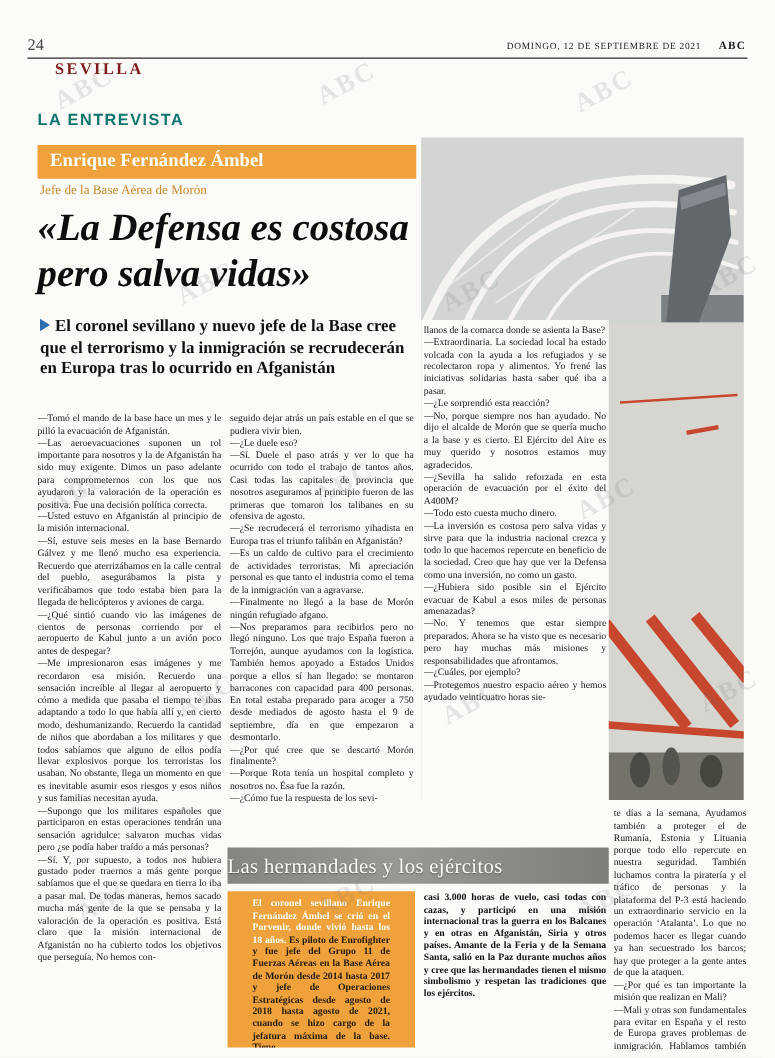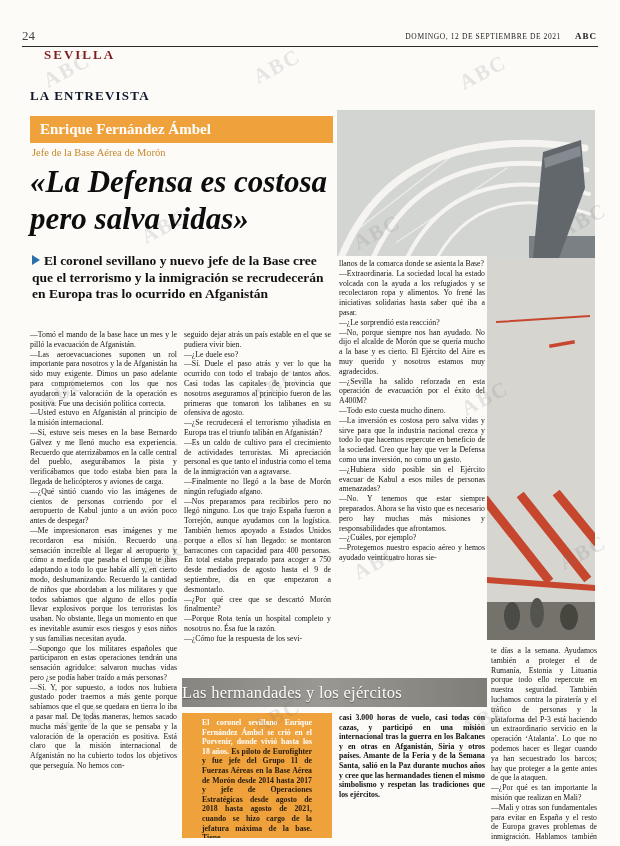--- a/index.html
+++ b/index.html
@@ -7,21 +7,21 @@
   #page{position:relative;width:620px;height:846px;background:#fcfbf8;overflow:hidden;}
   .abs{position:absolute;}
 
   
   .pagenum{left:22px;top:28px;font-size:13px;color:#444;}
   .section{left:44px;top:27px;font-size:13px;font-weight:700;letter-spacing:2px;color:#7f1d1d;margin-top:20px;}
   .dateline{right:23px;top:31px;font-size:7.5px;letter-spacing:.6px;color:#222;text-transform:uppercase;}
   .dateline .brand{font-weight:700;font-size:9px;margin-left:14px;letter-spacing:1px;}
   .hrule{left:22px;top:46px;width:576px;height:1px;background:#2a2a2a;}
 
-  .kicker{left:30px;top:88px;font-family:Liberation Serif, serif;font-size:13px;font-weight:700;letter-spacing:1.2px;color:#0f172a;}
+  .kicker{left:30px;top:88px;font-family:Liberation Sans, sans-serif;font-size:13px;font-weight:700;letter-spacing:1.2px;color:#0f766e;}
 
   .namebar{left:30px;top:116px;width:303px;height:27px;background:var(--accent-orange,#efa23c);color:#fff;
     font-size:15px;font-weight:700;line-height:27px;padding-left:10px;box-sizing:border-box;}
   .role{left:32px;top:147px;font-size:10.5px;color:var(--role-orange,#c8882b);}
 
   .headline{left:30px;top:163px;width:308px;font-size:31px;line-height:37px;font-style:italic;font-weight:700;color:#0d0d0d;}
 
   .lead{left:32px;top:253px;width:298px;font-size:13.5px;line-height:16.5px;font-weight:700;color:#111;text-align:left;}
   .lead-arrow{display:inline-block;width:0;height:0;border-left:8px solid var(--lead-blue,#2d6fae);
     border-top:5px solid transparent;border-bottom:5px solid transparent;margin-right:4px;}

